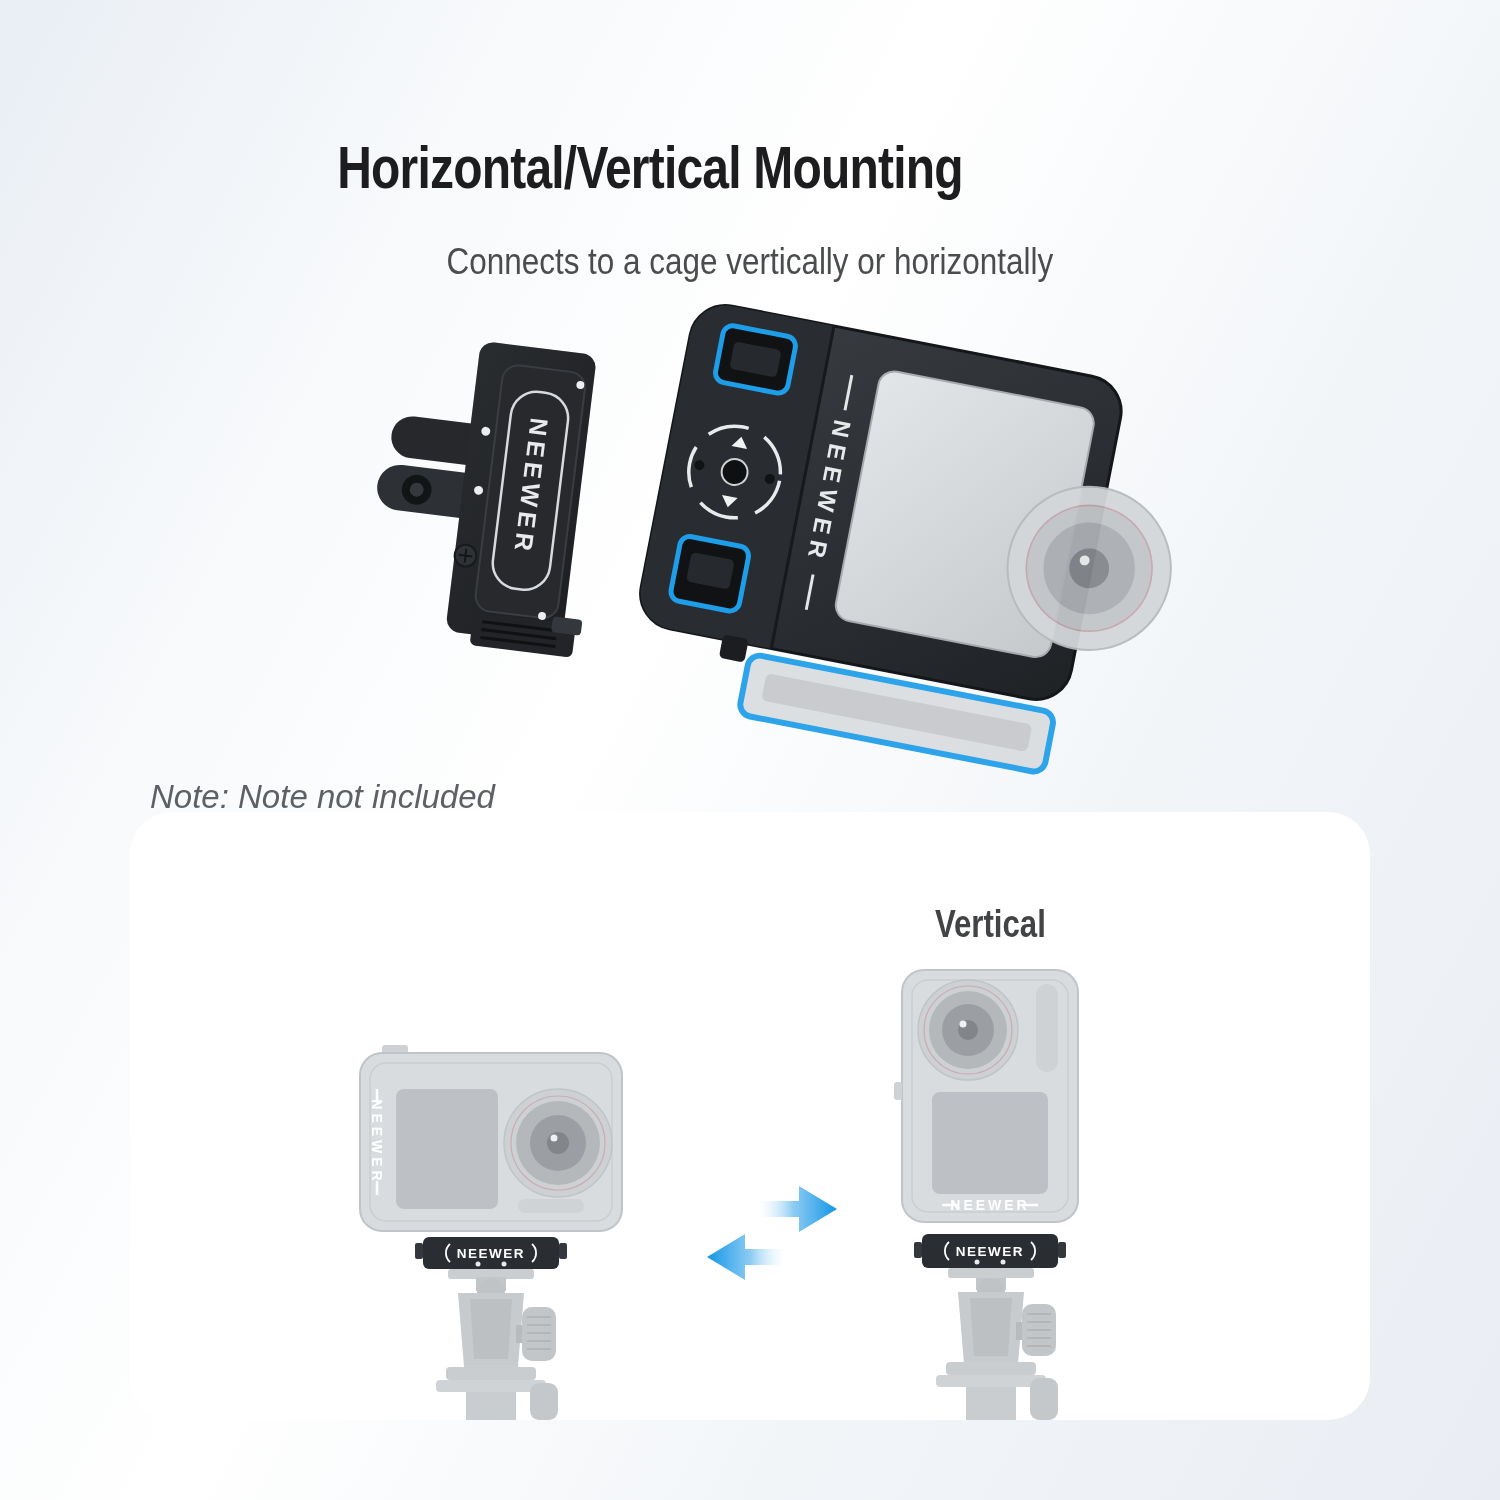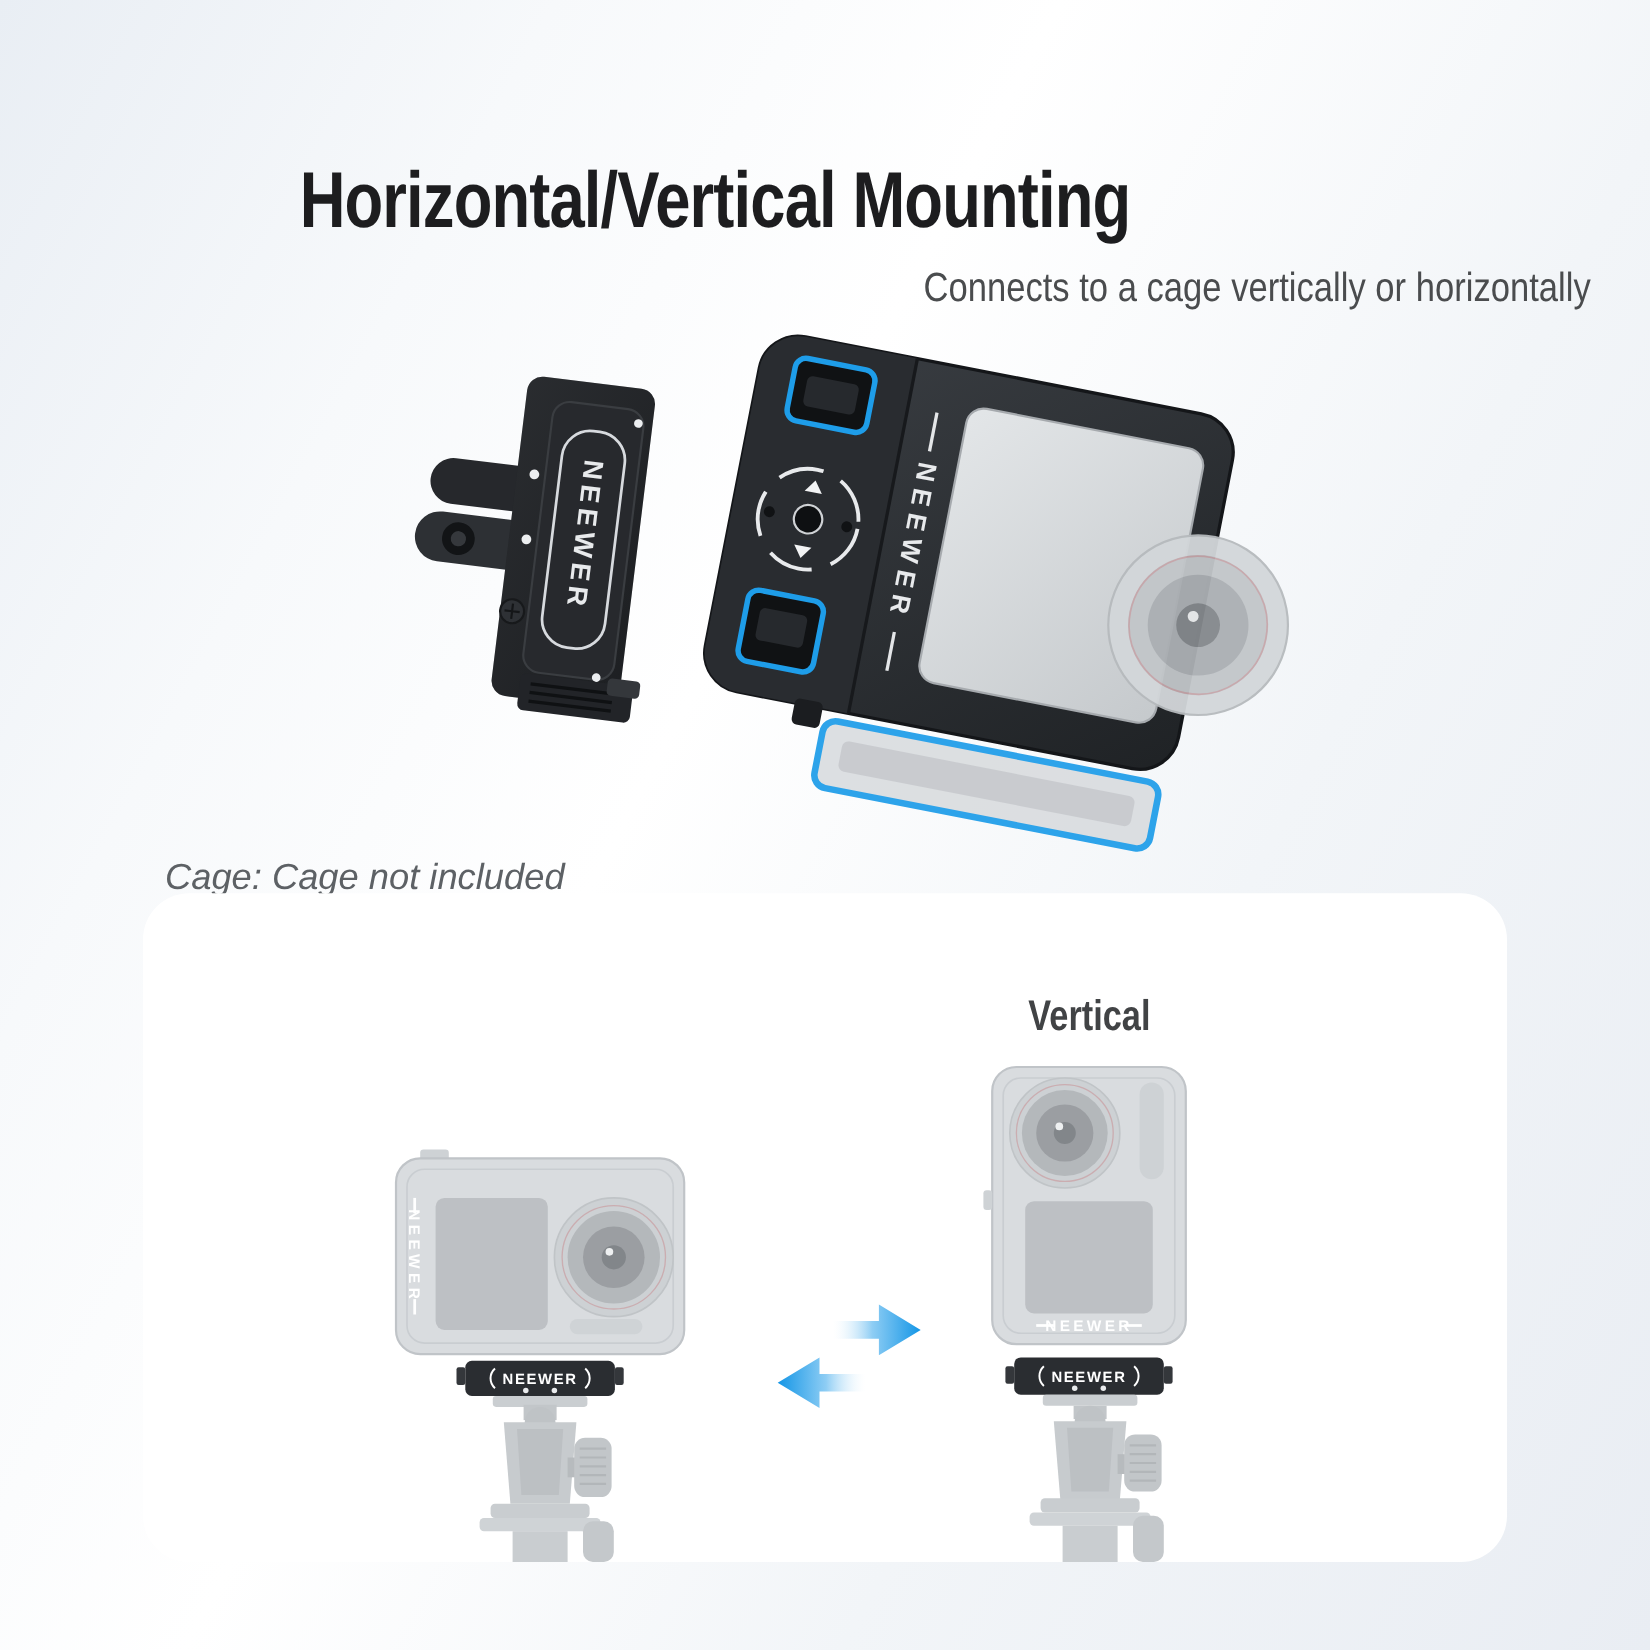--- a/index.html
+++ b/index.html
@@ -3,22 +3,22 @@
 <meta charset="utf-8">
 <style>
   html,body{margin:0;padding:0;}
   body{font-family:"Liberation Sans", sans-serif;}
   .canvas{
     position:relative;width:1500px;height:1500px;overflow:hidden;
     background:linear-gradient(118deg,#e9eef4 0%,#f7f9fb 22%,#ffffff 42%,#f2f5f8 68%,#e9edf3 100%);
   }
   .condense{display:inline-block;transform:scaleX(.8);transform-origin:center;white-space:nowrap;}
   .title{position:absolute;left:0;top:98px;width:1301px;text-align:center;
-    font-size:72px;font-weight:bold;color:#1d1d1f;letter-spacing:-1px;line-height:1;}
-  .subtitle{position:absolute;left:0;top:206px;width:1500px;text-align:right;
+    font-size:60px;font-weight:bold;color:#1d1d1f;letter-spacing:-1px;line-height:1;}
+  .subtitle{position:absolute;left:0;top:206px;width:1500px;text-align:center;
     font-size:37px;font-weight:normal;color:#4a4c4e;line-height:1;}
   .subtitle .condense{transform:scaleX(.85);}
   .note{position:absolute;left:150px;top:744px;font-size:33px;font-style:italic;color:#5d6165;line-height:1.2;}
   .hero-adapter{position:absolute;left:372px;top:316px;width:248px;height:342px;overflow:visible;}
   .hero-cage{position:absolute;left:628px;top:293px;width:518px;height:478px;overflow:visible;}
   .card{position:absolute;left:130px;top:812px;width:1240px;height:608px;
     background:#ffffff;border-radius:42px;overflow:hidden;}
   .col-label{position:absolute;top:872px;width:320px;text-align:center;
     font-size:39px;font-weight:bold;color:#414345;line-height:1;}
   .col-label.left{left:330px;}
@@ -116,21 +116,21 @@
         <circle cx="462" cy="228" r="5" fill="#eef0f1"></circle>
       </g>
       <rect x="120" y="370" width="26" height="24" rx="5" fill="#1b1d20"></rect>
       <g>
         <rect x="150" y="384" width="312" height="62" rx="12" fill="#dadde0" opacity="0.93" stroke="#1e9de9" stroke-width="6"></rect>
         <rect x="170" y="400" width="272" height="28" rx="6" fill="#c6c9cd" opacity="0.9"></rect>
       </g>
     </g>
   </svg>
 
-  <p class="note">Cage: Cage not included</p>
+  <p class="note">Note: Note not included</p>
 
   <section class="card"></section>
 
   <h2 class="col-label right"><span class="condense">Vertical</span></h2>
 
   <svg class="illus-h" viewBox="0 0 320 389">
     <g>
       <rect x="52" y="14" width="26" height="10" rx="3" fill="#ced2d5"></rect>
       <rect x="30" y="22" width="262" height="178" rx="22" fill="#d9dcdf" stroke="#c0c4c8" stroke-width="2"></rect>
       <rect x="40" y="32" width="242" height="158" rx="16" fill="none" stroke="#c9cdd1" stroke-width="1.5"></rect>

